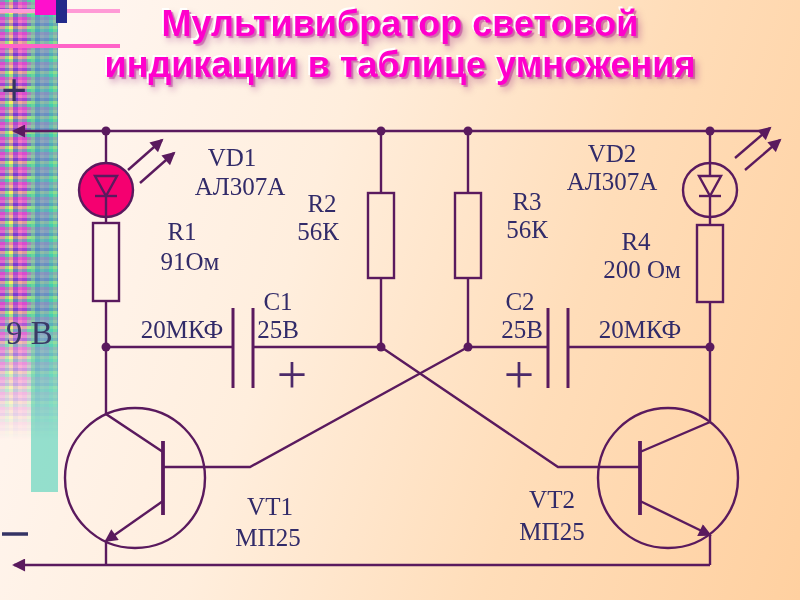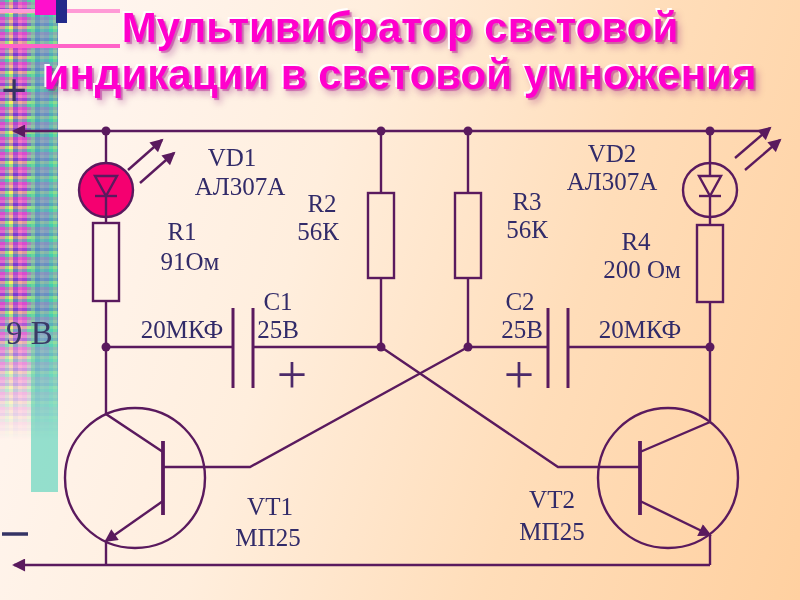--- a/index.html
+++ b/index.html
@@ -20,21 +20,21 @@
             mask-image: linear-gradient(to bottom, #000 70%, transparent 100%);
   }
   .teal   { position:absolute; left:31px; top:0; width:27px; height:492px; background:rgba(60,205,180,.55); }
   .pink-line { position:absolute; left:0; height:4px; width:120px; }
   .l1 { top:9px;  background:#ff9ad6; }
   .l2 { top:44px; background:#ff63c8; }
   .sq-magenta { position:absolute; left:35px; top:0; width:21px; height:15px; background:#ff10cc; }
   .sq-navy    { position:absolute; left:56px; top:0; width:11px; height:23px; background:#232a8a; }
   .title {
     position:absolute; left:10px; top:4px; width:780px; text-align:center;
-    font-weight:bold; font-size:42px; line-height:1.13; color:#ff00cc;
+    font-weight:bold; font-size:36px; line-height:1.13; color:#ff00cc;
     text-shadow:-2px -2px 0 rgba(255,255,255,.95), 2px 2px 1px rgba(170,0,140,.45), 4px 5px 7px rgba(130,0,110,.35);
   }
   svg.circuit { position:absolute; left:0; top:0; }
   .w    { stroke:#5a1a5e; stroke-width:2.4; fill:none; }
   .dot  { fill:#5a1a5e; stroke:none; }
   .lbl  { font-family:"Liberation Serif", serif; font-size:25px; fill:#322b69; }
   .lbl-big  { font-family:"Liberation Serif", serif; font-size:33px; fill:#3a3a66; }
   .plus     { font-family:"Liberation Serif", serif; font-size:54px; fill:#4c2a6a; }
   .plus-batt{ font-family:"Liberation Serif", serif; font-size:46px; font-weight:bold; fill:#353364; }
   .minus    { stroke:#353364; stroke-width:3.5; }
@@ -46,21 +46,21 @@
 
   <div class="strip"></div>
   <div class="teal"></div>
   <div class="pink-line l1"></div>
   <div class="pink-line l2"></div>
   <div class="sq-magenta"></div>
   <div class="sq-navy"></div>
 
   <div class="title">
     <div>Мультивибратор световой</div>
-    <div>индикации в световой умножения</div>
+    <div>индикации в таблице умножения</div>
   </div>
 
   <svg class="circuit" width="800" height="600" viewBox="0 0 800 600">
     <defs>
       <marker id="arr" viewBox="0 0 10 10" refX="8.5" refY="5" markerWidth="15" markerHeight="13" markerUnits="userSpaceOnUse" orient="auto">
         <path d="M0,0 L10,5 L0,10 Z" fill="#5a1a5e"></path>
       </marker>
     </defs>
 
     <g>

